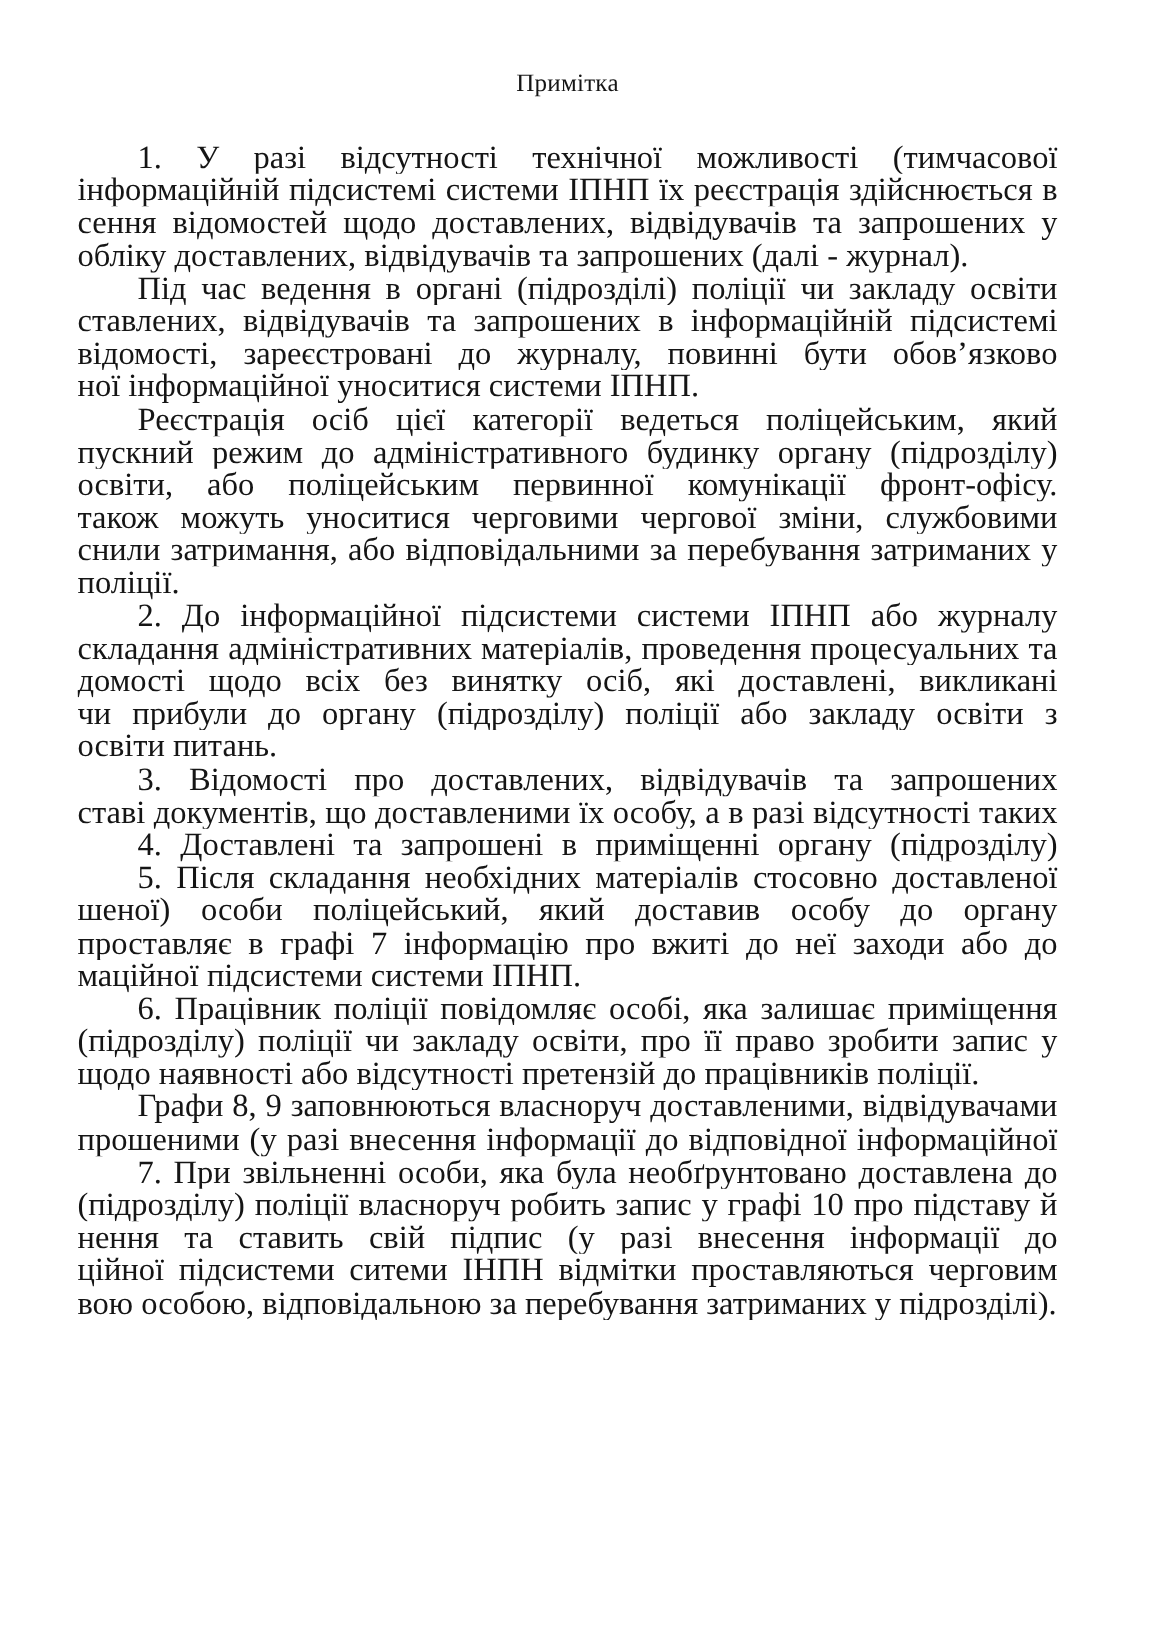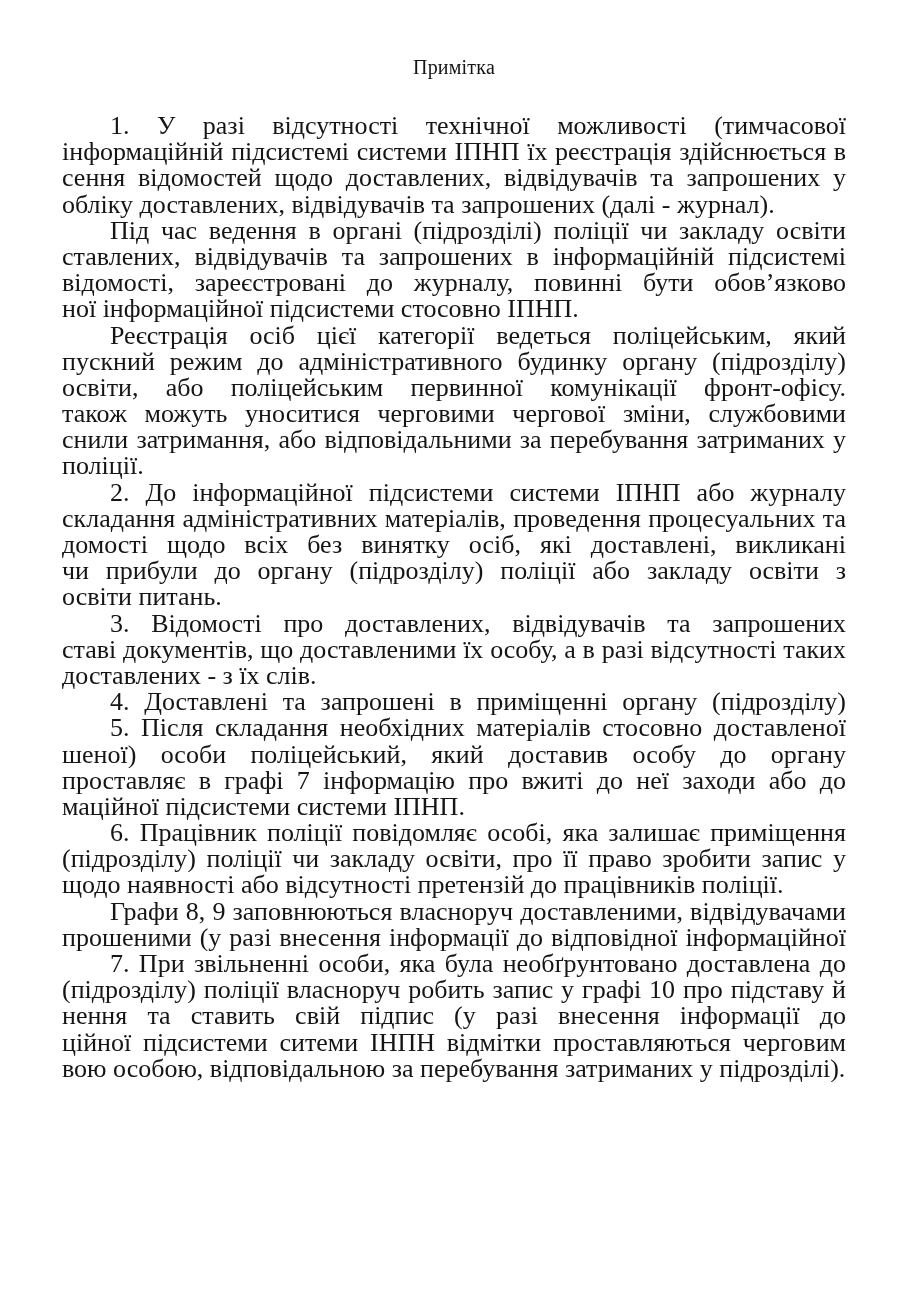--- a/index.html
+++ b/index.html
@@ -54,41 +54,40 @@
       <div class="paragraph">
         <div class="line first">1. У разі відсутності технічної можливості (тимчасової неможливості) вне-</div>
         <div class="line">інформаційній підсистемі системи ІПНП їх реєстрація здійснюється в журналі</div>
         <div class="line">сення відомостей щодо доставлених, відвідувачів та запрошених у відповідній</div>
         <div class="line last">обліку доставлених, відвідувачів та запрошених (далі - журнал).</div>
       </div>
       <div class="paragraph">
         <div class="line first">Під час ведення в органі (підрозділі) поліції чи закладу освіти обліку до-</div>
         <div class="line">ставлених, відвідувачів та запрошених в інформаційній підсистемі системи ІПНП</div>
         <div class="line">відомості, зареєстровані до журналу, повинні бути обов’язково внесені до зазначе-</div>
-        <div class="line last">ної інформаційної підсистеми стосовно ІПНП.</div>
+        <div class="line last">ної інформаційної уноситися системи ІПНП.</div>
       </div>
       <div class="paragraph">
         <div class="line first">Реєстрація осіб цієї категорії ведеться поліцейським, який здійснює про-</div>
         <div class="line">пускний режим до адміністративного будинку органу (підрозділу) поліції, закладу</div>
         <div class="line">освіти, або поліцейським первинної комунікації фронт-офісу. Відповідні відомості</div>
         <div class="line">також можуть уноситися черговими чергової зміни, службовими особами, які здій-</div>
         <div class="line">снили затримання, або відповідальними за перебування затриманих у підрозділі</div>
         <div class="line last">поліції.</div>
       </div>
       <div class="paragraph">
         <div class="line first">2. До інформаційної підсистеми системи ІПНП або журналу заносяться ві-</div>
         <div class="line">складання адміністративних матеріалів, проведення процесуальних та слідчих дій</div>
         <div class="line">домості щодо всіх без винятку осіб, які доставлені, викликані поліцейськими для</div>
         <div class="line">чи прибули до органу (підрозділу) поліції або закладу освіти з особистих чи служ-</div>
         <div class="line last">освіти питань.</div>
       </div>
       <div class="paragraph">
         <div class="line first">3. Відомості про доставлених, відвідувачів та запрошених уносяться на під-</div>
         <div class="line">ставі документів, що доставленими їх особу, а в разі відсутності таких документів у</div>
-        <div class="line last">доставлених - з їх слів.</div>
       </div>
       <div class="paragraph">
         <div class="line first">4. Доставлені та запрошені в приміщенні органу (підрозділу) поліції, закла-</div>
       </div>
       <div class="paragraph">
         <div class="line first">5. Після складання необхідних матеріалів стосовно доставленої (запро-</div>
         <div class="line">шеної) особи поліцейський, який доставив особу до органу (підрозділу) поліції,</div>
         <div class="line">проставляє в графі 7 інформацію про вжиті до неї заходи або до відповідної інфор-</div>
         <div class="line last">маційної підсистеми системи ІПНП.</div>
       </div>

